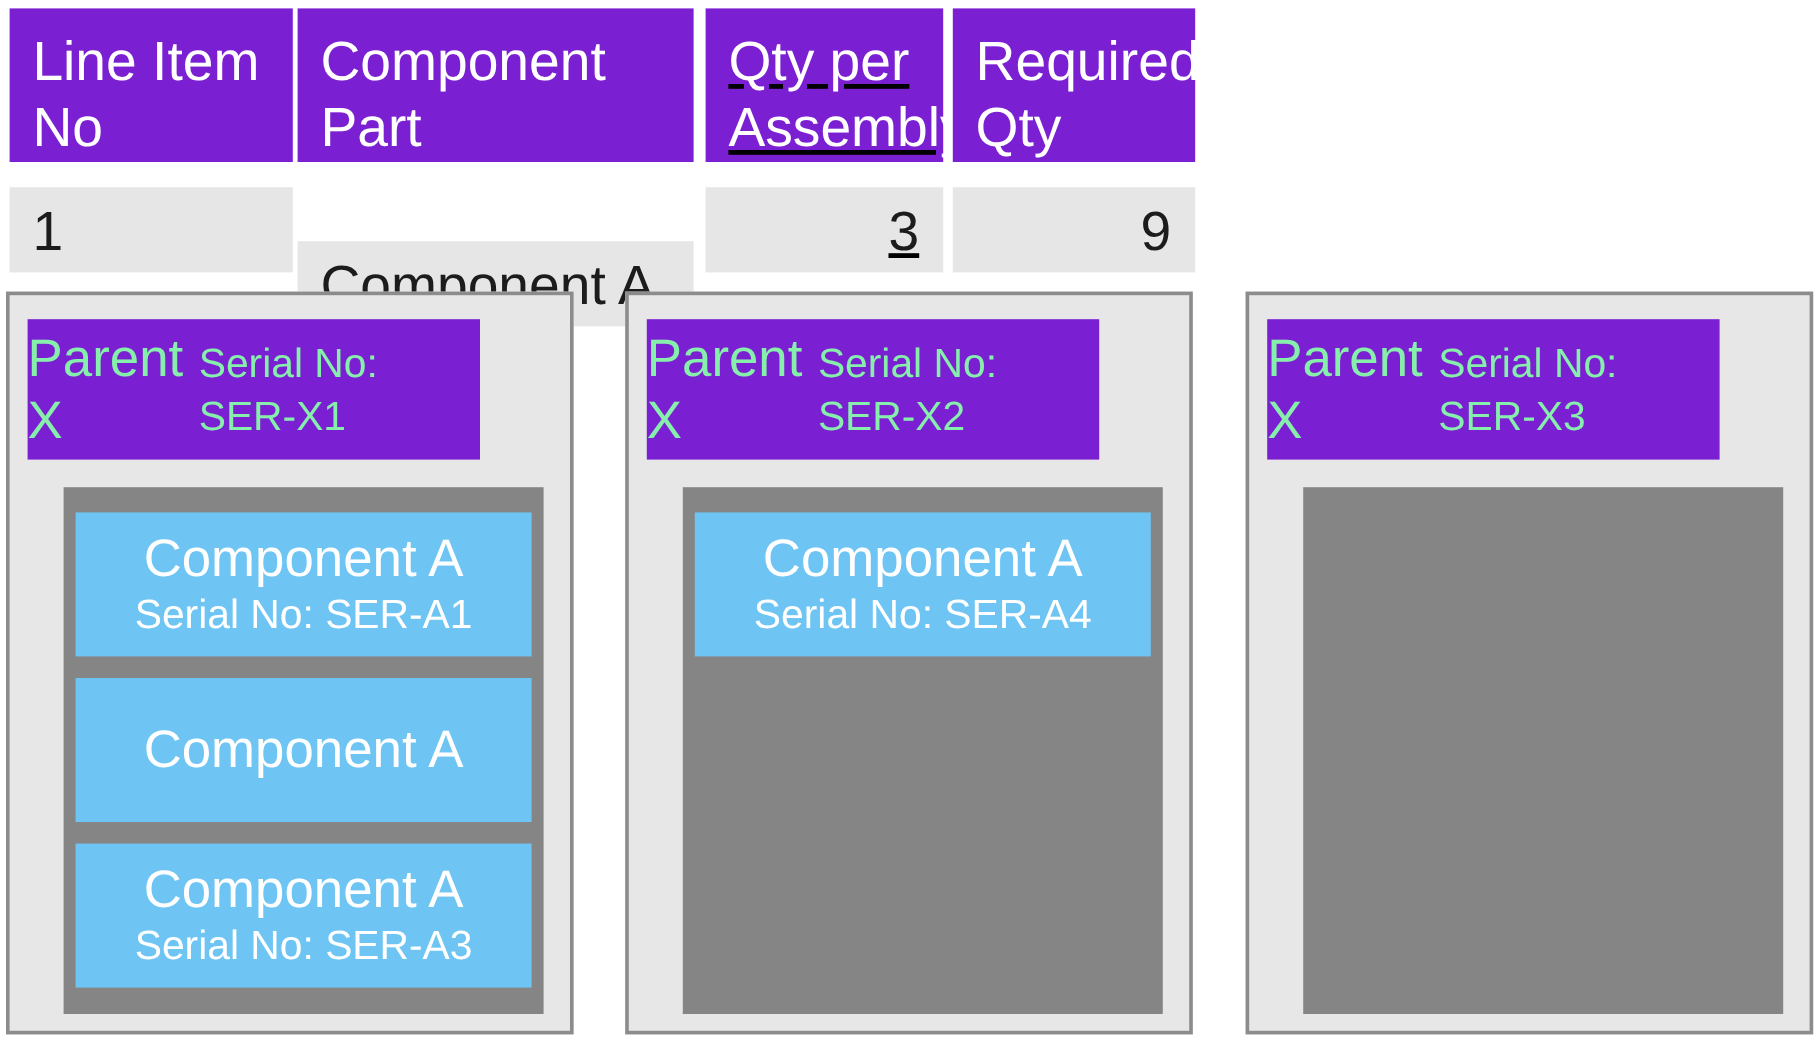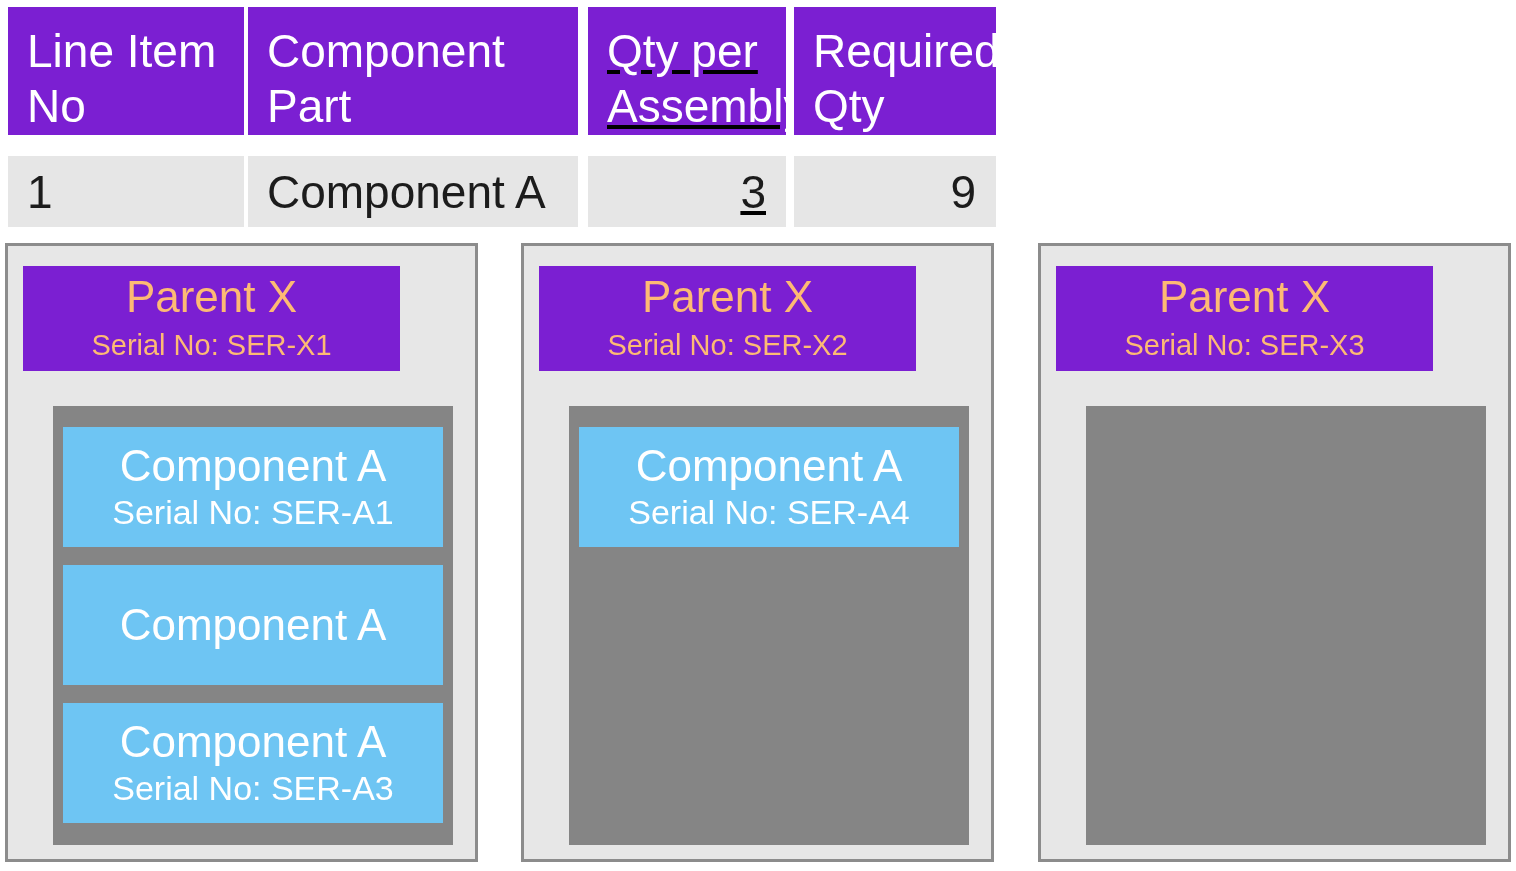--- a/index.html
+++ b/index.html
@@ -7,21 +7,21 @@
   body {
     font-family: "Liberation Sans", sans-serif;
     width: 1516px; height: 871px; overflow: hidden;
   }
   .stage { position: relative; width: 1516px; height: 871px; background: #ffffff; }
 
   
   .bom-table { position: absolute; left: 8px; top: 7px; display: flex; }
   .bom-col { display: flex; flex-direction: column; }
   .bom-col.c1 { width: 236px; margin-right: 4px; }
-  .bom-col.c2 { width: 330px; margin-right: 10px; }
+  .bom-col.c2 { width: 330px; margin-right: 10px; gap: 45px; }
   .bom-col.c3 { width: 198px; margin-right: 8px; text-decoration: underline; }
   .bom-col.c4 { width: 202px; }
   .th {
     height: 128px; background: #7b1fd2; color: #ffffff;
     font-size: 46px; line-height: 55px; white-space: pre-line;
     padding: 17px 6px 0 19px; margin-bottom: 21px;
   }
   .td {
     height: 71px; background: #e6e6e6; color: #1c1c1c;
     font-size: 46px; display: flex; align-items: center;
@@ -32,26 +32,26 @@
   
   .panel {
     position: absolute; top: 243px; width: 473px; height: 619px;
     background: #e7e7e7; border: 3px solid #8c8c8c;
   }
   .panel.p1 { left: 5px; }
   .panel.p2 { left: 521px; }
   .panel.p3 { left: 1038px; }
 
   .parent-header {
-    position: absolute; left: 15px; top: 20px; width: 377px; height: 105px;
-    background: #7b1fd2; color: #fdba74;
-    display: flex; flex-direction: column; align-items: center; justify-content: center;
+    position: absolute; left: 15px; top: 20px; width: 377px; height: 117px;
+    background: #7b1fd2; color: #86efac;
+    display: flex; flex-direction: row; align-items: center; justify-content: center;
   }
   .parent-title { font-size: 44px; line-height: 52px; }
-  .parent-serial { font-size: 29px; line-height: 44px; text-align: right; }
+  .parent-serial { font-size: 34px; line-height: 44px; }
 
   .child-container {
     position: absolute; left: 45px; top: 160px; width: 400px; height: 439px;
     background: #858585;
     display: flex; flex-direction: column; align-items: center;
     padding-top: 21px; gap: 18px;
   }
   .component-box {
     width: 380px; height: 120px; background: #6ec5f3; color: #ffffff;
     display: flex; flex-direction: column; align-items: center; justify-content: center;

